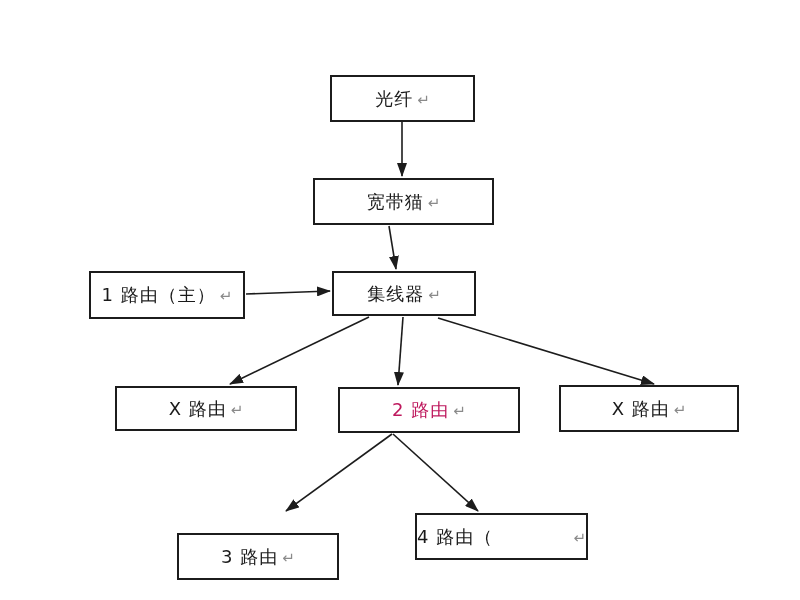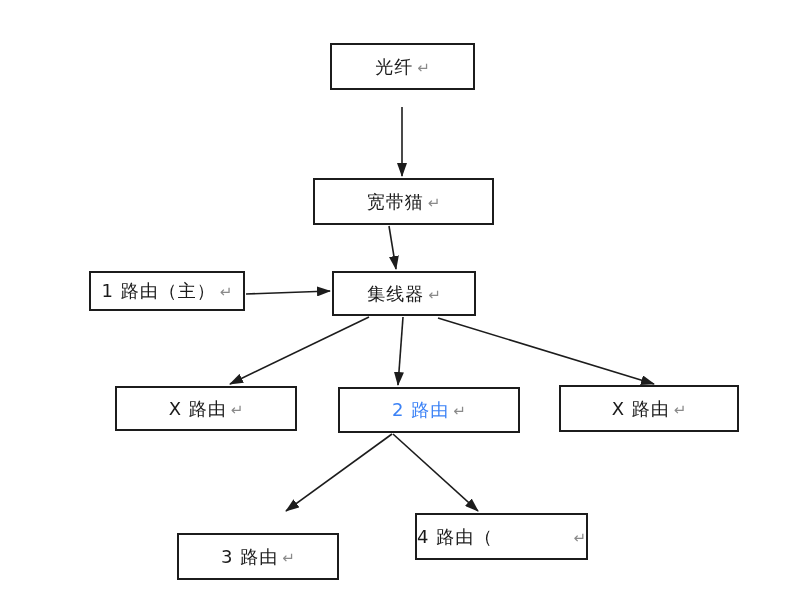--- a/index.html
+++ b/index.html
@@ -60,42 +60,42 @@
         <line x1="389" y1="226" x2="396" y2="269" stroke="#1c1c1c" stroke-width="1.6" marker-end="url(#arrowhead)"></line>
         <line x1="246" y1="294" x2="330" y2="291" stroke="#1c1c1c" stroke-width="1.6" marker-end="url(#arrowhead)"></line>
         <line x1="369" y1="317" x2="230" y2="384" stroke="#1c1c1c" stroke-width="1.6" marker-end="url(#arrowhead)"></line>
         <line x1="403" y1="317" x2="398" y2="385" stroke="#1c1c1c" stroke-width="1.6" marker-end="url(#arrowhead)"></line>
         <line x1="438" y1="318" x2="654" y2="384" stroke="#1c1c1c" stroke-width="1.6" marker-end="url(#arrowhead)"></line>
         <line x1="392" y1="434" x2="286" y2="511" stroke="#1c1c1c" stroke-width="1.6" marker-end="url(#arrowhead)"></line>
         <line x1="393" y1="434" x2="478" y2="511" stroke="#1c1c1c" stroke-width="1.6" marker-end="url(#arrowhead)"></line>
       </g>
   </svg>
   <div id="nodes-layer">
-      <div class="node" style="left: 330px; top: 43px; width: 145px; height: 47px; border-color: rgb(28, 28, 28); background: rgb(255, 255, 255);">
+      <div class="node" style="left: 330px; top: 75px; width: 145px; height: 47px; border-color: rgb(28, 28, 28); background: rgb(255, 255, 255);">
         <span class="lbl" style="color: rgb(26, 26, 26);">光纤</span>
         <span class="mark" style="color: rgb(138, 138, 138);">↵</span>
       </div>
       <div class="node" style="left: 313px; top: 178px; width: 181px; height: 47px; border-color: rgb(28, 28, 28); background: rgb(255, 255, 255);">
         <span class="lbl" style="color: rgb(26, 26, 26); text-align: center;">宽带猫</span>
         <span class="mark" style="color: rgb(138, 138, 138);">↵</span>
       </div>
-      <div class="node" style="left: 89px; top: 271px; width: 156px; height: 40px; border-color: rgb(28, 28, 28); background: rgb(255, 255, 255);">
+      <div class="node" style="left: 89px; top: 271px; width: 156px; height: 48px; border-color: rgb(28, 28, 28); background: rgb(255, 255, 255);">
         <span class="lbl" style="color: rgb(26, 26, 26);">1 路由（主）</span>
         <span class="mark" style="color: rgb(138, 138, 138);">↵</span>
       </div>
       <div class="node" style="left: 332px; top: 271px; width: 144px; height: 45px; border-color: rgb(28, 28, 28); background: rgb(255, 255, 255);">
         <span class="lbl" style="color: rgb(26, 26, 26);">集线器</span>
         <span class="mark" style="color: rgb(138, 138, 138);">↵</span>
       </div>
       <div class="node" style="left: 115px; top: 386px; width: 182px; height: 45px; border-color: rgb(28, 28, 28); background: rgb(255, 255, 255);">
         <span class="lbl" style="color: rgb(26, 26, 26);">X 路由</span>
         <span class="mark" style="color: rgb(138, 138, 138);">↵</span>
       </div>
       <div class="node" style="left: 338px; top: 387px; width: 182px; height: 46px; border-color: rgb(28, 28, 28); background: rgb(255, 255, 255);">
-        <span class="lbl" style="color: #3b82f6;">2 路由</span>
+        <span class="lbl" style="color: #be185d;">2 路由</span>
         <span class="mark" style="color: rgb(138, 138, 138);">↵</span>
       </div>
       <div class="node" style="left: 559px; top: 385px; width: 180px; height: 47px; border-color: rgb(28, 28, 28); background: rgb(255, 255, 255);">
         <span class="lbl" style="color: rgb(26, 26, 26);">X 路由</span>
         <span class="mark" style="color: rgb(138, 138, 138);">↵</span>
       </div>
       <div class="node" style="left: 177px; top: 513px; width: 162px; height: 47px; border-color: rgb(28, 28, 28); background: rgb(255, 255, 255); margin-top: 20px;">
         <span class="lbl" style="color: rgb(26, 26, 26);">3 路由</span>
         <span class="mark" style="color: rgb(138, 138, 138);">↵</span>
       </div>

